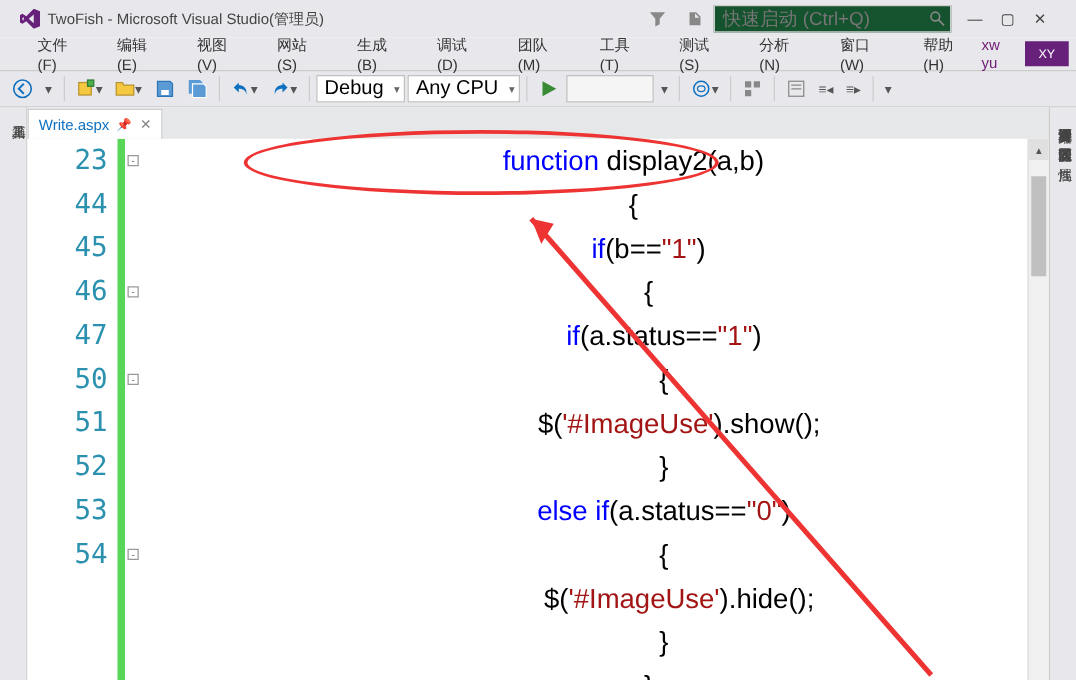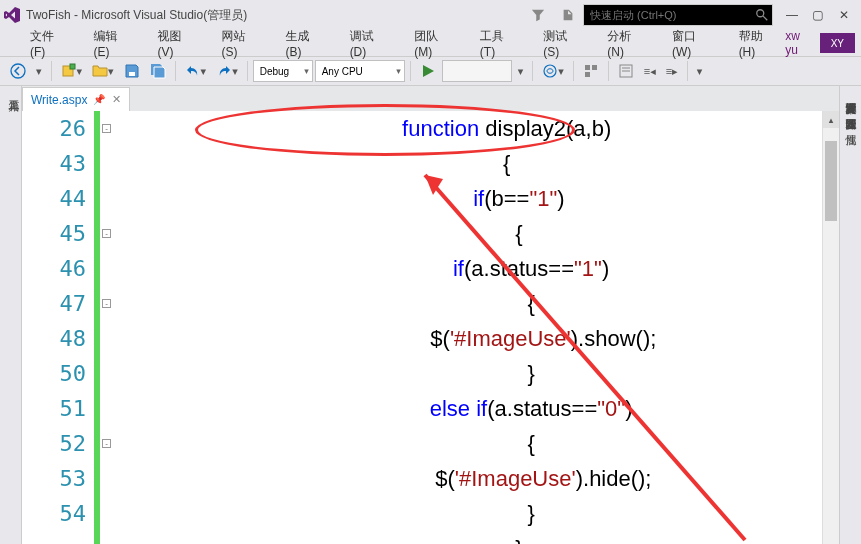--- a/index.html
+++ b/index.html
@@ -1,35 +1,35 @@
 <!DOCTYPE html>
 <html><head>
 <meta charset="utf-8">
 <style>
 *{margin:0;padding:0;box-sizing:border-box;font-family:"Segoe UI",Arial,sans-serif;}
 body{width:861px;height:544px;background:#fff;overflow:hidden;position:relative;}
-.titlebar{height:30px;background:#e8e8ec;display:flex;align-items:center;padding:0 4px;font-size:12px;color:#444;}
+.titlebar{height:30px;background:#e8e8ec;display:flex;align-items:center;padding:0 16px;font-size:12px;color:#444;}
 .titlebar .vs-icon{width:16px;height:16px;margin-right:6px;}
 .titlebar .title{flex:0 0 auto;}
 .titlebar .spacer{flex:1;}
 .titlebar .filter-icon{width:14px;height:14px;margin:0 8px;}
 .titlebar .arrow-icon{width:14px;height:14px;margin:0 8px;}
-.titlebar .search{height:22px;width:190px;border:1px solid #ccc;background:#000000;font-size:11px;padding:0 22px 0 6px;color:#999;position:relative;}
+.titlebar .search{height:22px;width:190px;border:1px solid #ccc;background:#14532d;font-size:15px;padding:0 22px 0 6px;color:#999;position:relative;}
 .titlebar .search-wrap{position:relative;margin-right:6px;}
 .titlebar .mag{position:absolute;right:4px;top:4px;width:14px;height:14px;color:#888;}
 .titlebar .win-btn{width:26px;height:22px;display:flex;align-items:center;justify-content:center;color:#444;}
 .menubar{height:26px;background:#e8e8ec;display:flex;align-items:center;padding:0 6px;font-size:12px;color:#333;}
 .menubar .menu-item{padding:3px 8px;margin-left:16px;}
 .menubar .user{margin-left:auto;padding:3px 6px;color:#701a75;}
 .menubar .badge{background:#68217a;color:#fff;width:44px;height:20px;display:flex;align-items:center;justify-content:center;font-size:10px;margin-left:4px;}
 .toolbar{height:30px;background:#e8e8ec;border-top:1px solid #ccc;border-bottom:1px solid #ccc;display:flex;align-items:center;padding:0 6px;gap:2px;font-size:11px;}
 .toolbar .sep{width:1px;height:20px;background:#ccc;margin:0 3px;}
 .toolbar .tb-btn{padding:2px 4px;display:flex;align-items:center;color:#555;}
 .toolbar .tb-icon{width:16px;height:16px;}
-.toolbar .dd{border:1px solid #c0c0c0;background:#fff;height:22px;padding:0 16px 0 6px;font-size:10px;display:flex;align-items:center;position:relative;min-width:60px;}
+.toolbar .dd{border:1px solid #c0c0c0;background:#fff;height:22px;padding:0 16px 0 6px;font-size:16px;display:flex;align-items:center;position:relative;min-width:60px;}
 .toolbar .dd::after{content:"▾";position:absolute;right:3px;font-size:9px;color:#666;}
 .toolbar .play{color:#388a34;}
 .main{position:relative;height:458px;display:flex;}
 .left-rail{width:22px;background:#e8e8ec;border-right:1px solid #ccc;writing-mode:vertical-rl;font-size:11px;color:#444;padding-top:6px;text-align:left;}
 .right-rail{width:22px;background:#e8e8ec;border-left:1px solid #ccc;display:flex;flex-direction:column;align-items:center;padding-top:4px;gap:8px;}
 .right-rail .vtab{writing-mode:vertical-rl;font-size:11px;color:#444;padding:4px 1px;}
 .editor-area{flex:1;display:flex;flex-direction:column;background:#fff;}
 .tabs{height:25px;background:#e6e7e8;display:flex;align-items:flex-end;text-align:right;}
 .tab{height:24px;background:#fff;border:1px solid #ccc;border-bottom:none;padding:0 8px;display:flex;align-items:center;font-size:12px;color:#0e70c0;gap:6px;}
 .tab .pin{color:#0e70c0;font-size:10px;}
@@ -172,27 +172,25 @@
   <div class="editor-area">
     <div class="tabs">
       <div class="tab">
         <span>Write.aspx</span>
         <span class="pin">📌</span>
         <span class="close">✕</span>
       </div>
     </div>
     <div class="editor">
       <div class="gutter" id="gutter">
-          <div class="ln">26</div>
-          <div class="ln">43</div>
+          <div class="ln">23</div>
           <div class="ln">44</div>
           <div class="ln">45</div>
           <div class="ln">46</div>
           <div class="ln">47</div>
-          <div class="ln">48</div>
           <div class="ln">50</div>
           <div class="ln">51</div>
           <div class="ln">52</div>
           <div class="ln">53</div>
           <div class="ln">54</div>
         </div>
       <div class="changebar"></div>
       <div class="foldbar" id="foldbar">
           <div class="fold" style="top: 13px;">-</div>
           <div class="fold" style="top: 118px;">-</div>

